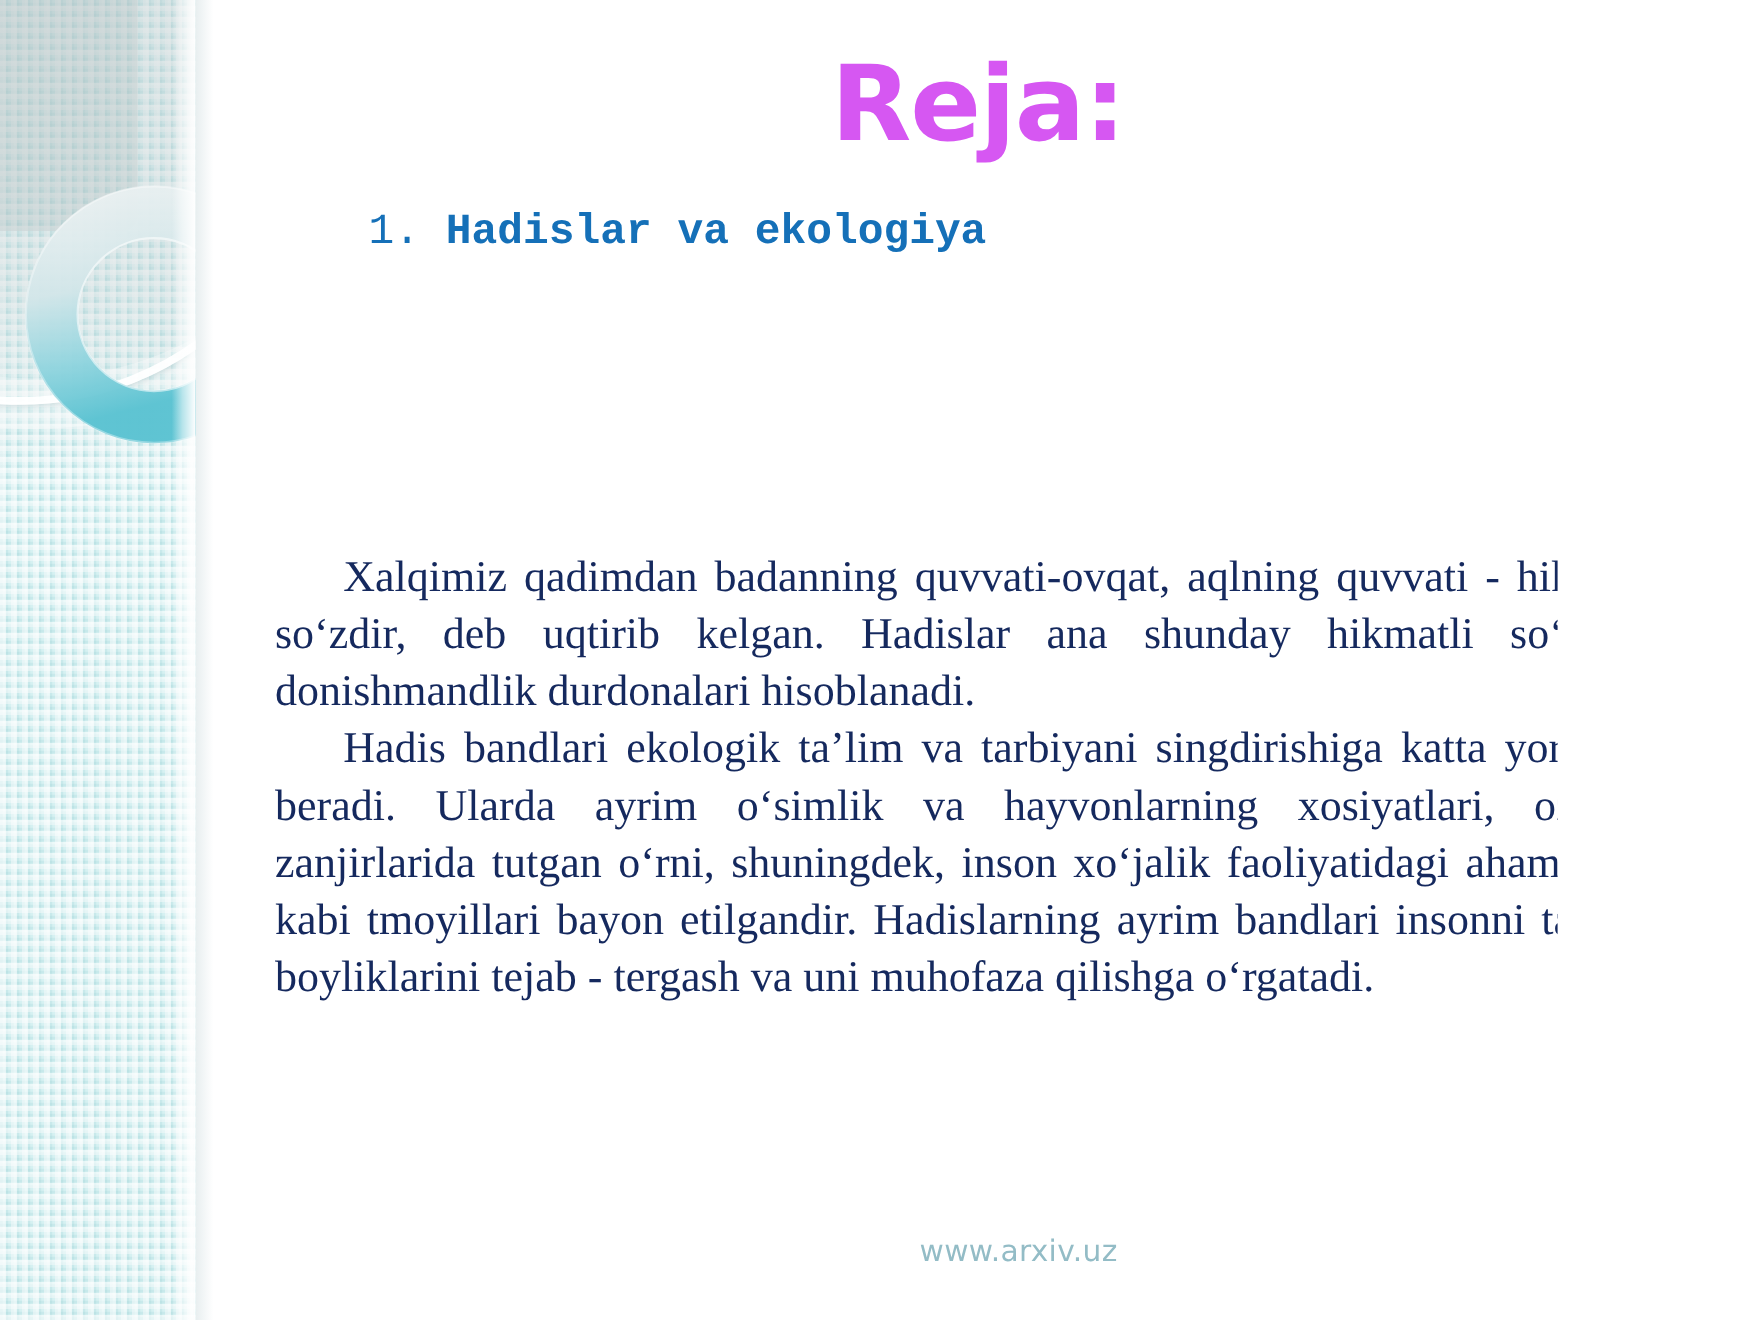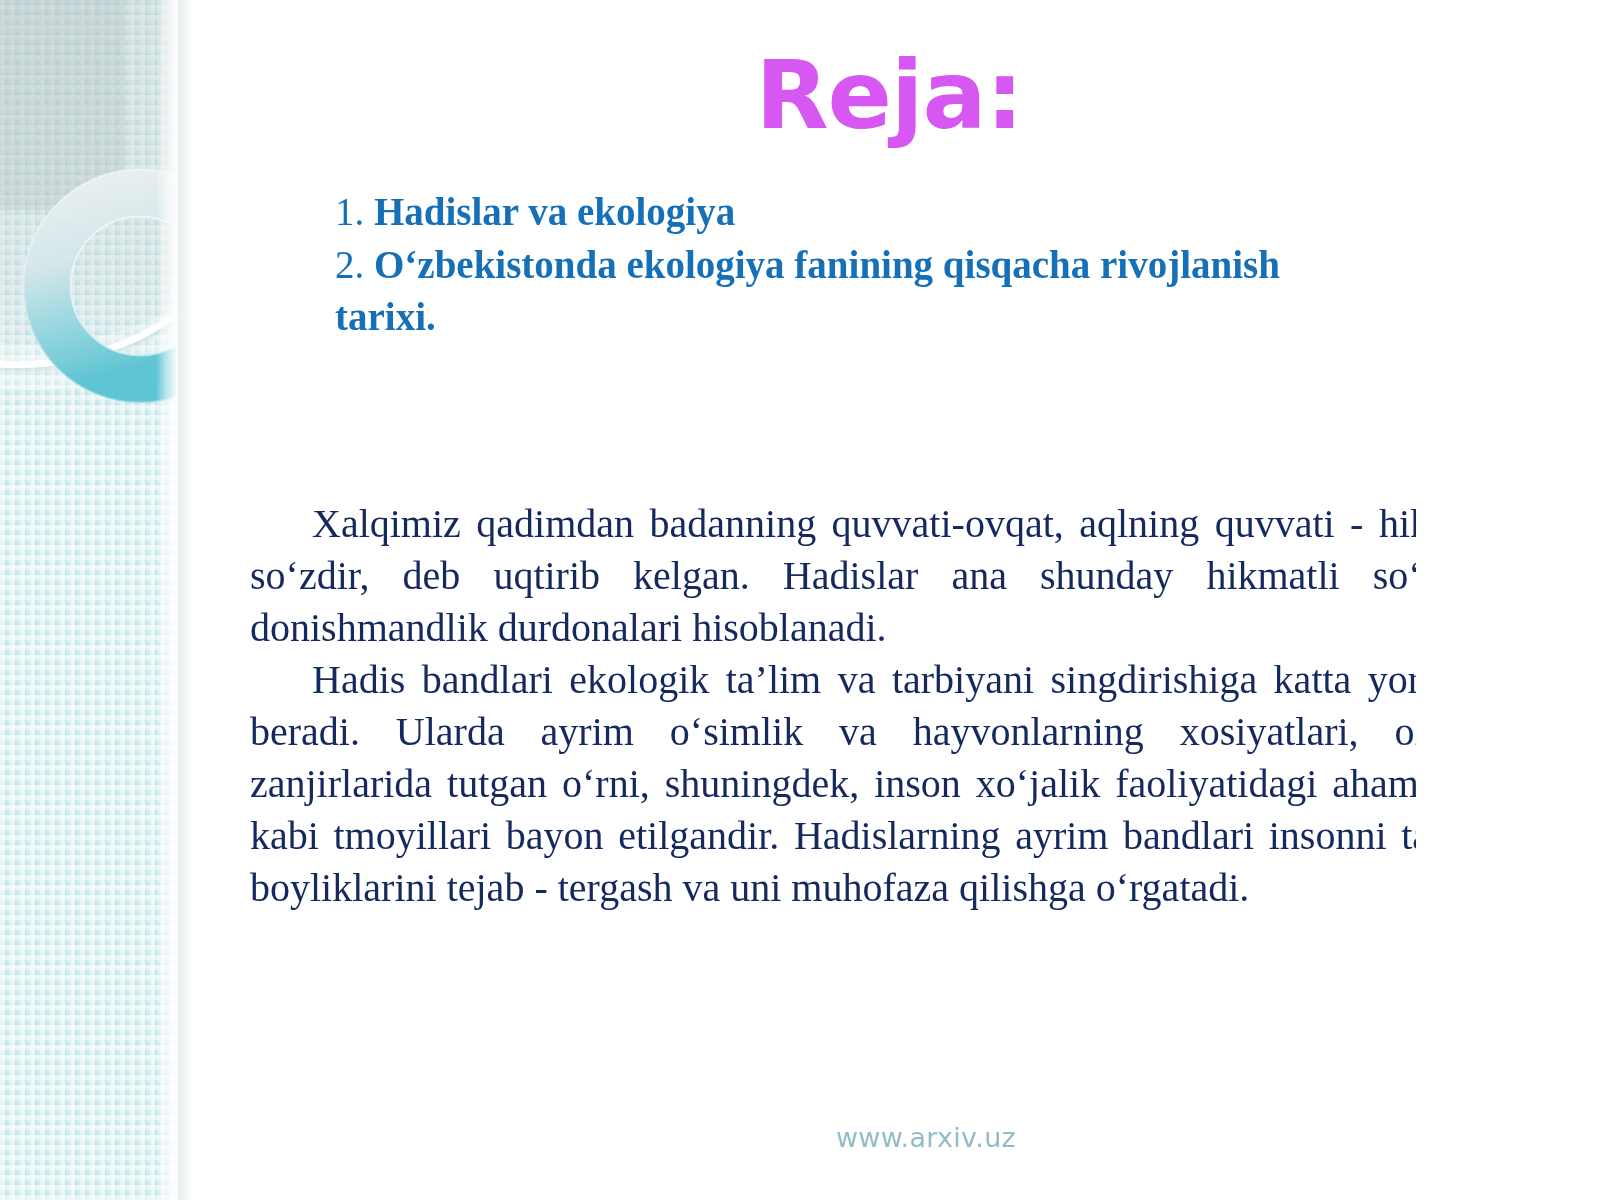--- a/index.html
+++ b/index.html
@@ -129,21 +129,21 @@
     color: #d657f2;
     letter-spacing: -1px;
   }
 
   .agenda {
     position: absolute;
     left: 157px;
     top: 186px;
     width: 1030px;
     color: #1570b8;
-    font-family: Liberation Serif, serif;
+    font-family: Liberation Mono, monospace;
     font-size: 39px;
     line-height: 1.32;
   }
   .agenda-item {
     display: block;
     margin: 0 0 2px 0;
     font-weight: bold;
   }
   .agenda-num {
     font-weight: normal;
@@ -210,21 +210,20 @@
     <div class="sidebar-edge"></div>
   </div>
   <div class="sidebar-shadow"></div>
 
   <div class="content">
 
     <div class="slide-title">Reja:</div>
 
     <div class="agenda">
       <div class="agenda-item"><span class="agenda-num">1.</span> <span>Hadislar va ekologiya</span></div>
-      <div class="agenda-item"><span class="agenda-num">2.</span> <span>O‘zbekistonda ekologiya fanining qisqacha rivojlanish tarixi.</span></div>
     </div>
 
     <div class="body-text">
       <p class="body-para">Xalqimiz qadimdan badanning quvvati-ovqat, aqlning quvvati - hikmat so‘zdir, deb uqtirib kelgan. Hadislar ana shunday hikmatli so‘zlar, donishmandlik durdonalari hisoblanadi.</p>
       <p class="body-para">Hadis bandlari ekologik ta’lim va tarbiyani singdirishiga katta yordam beradi. Ularda ayrim o‘simlik va hayvonlarning xosiyatlari, ozuqa zanjirlarida tutgan o‘rni, shuningdek, inson xo‘jalik faoliyatidagi ahamiyati kabi tmoyillari bayon etilgandir. Hadislarning ayrim bandlari insonni tabiat boyliklarini tejab - tergash va uni muhofaza qilishga o‘rgatadi.</p>
     </div>
 
     <div class="footer">www.arxiv.uz</div>
 
   </div>

